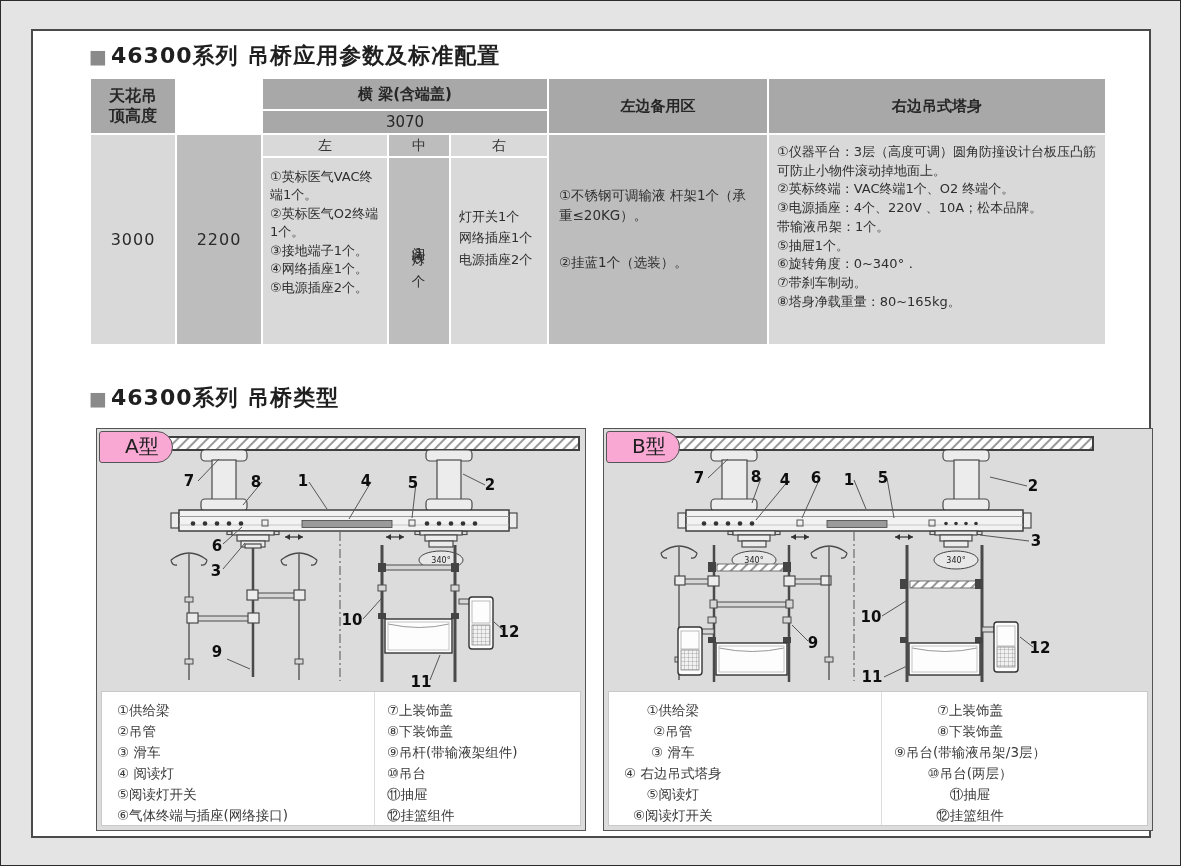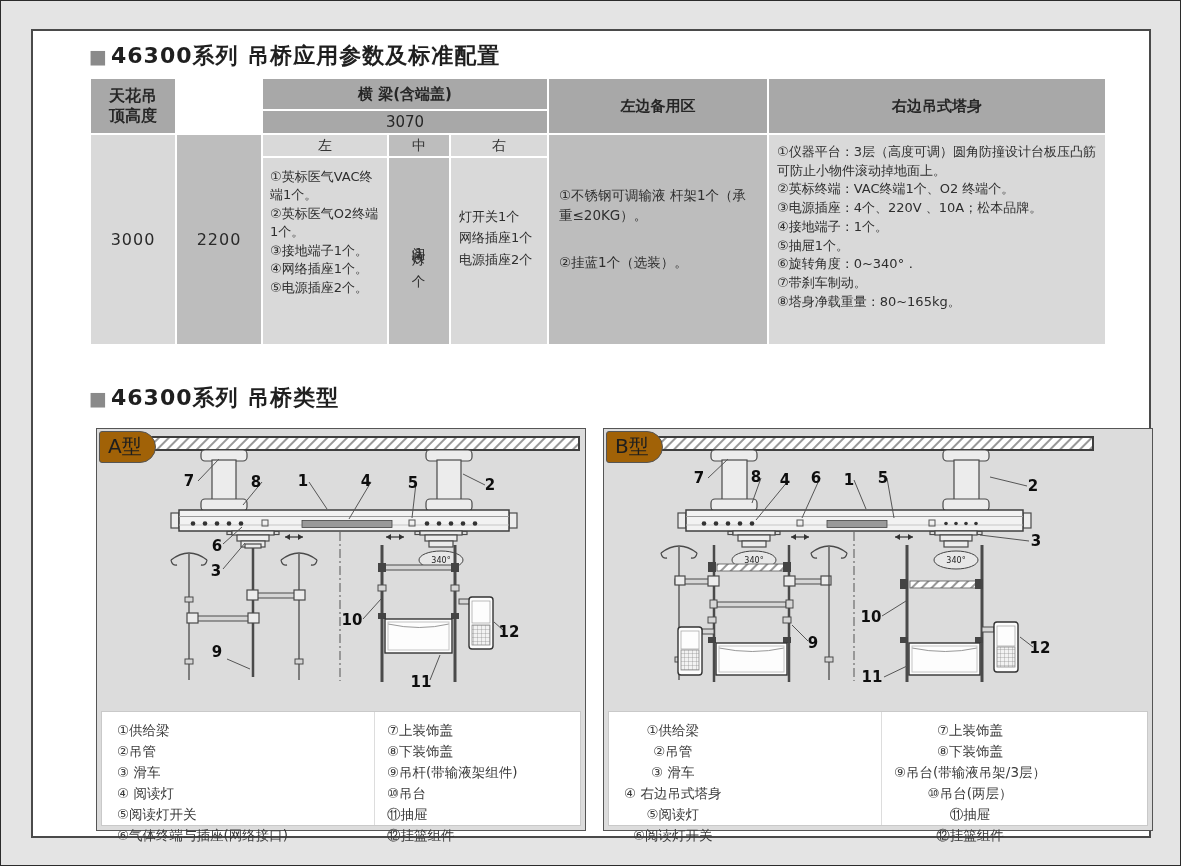--- a/index.html
+++ b/index.html
@@ -37,23 +37,23 @@
   .b5 { grid-column:5; grid-row:4; display:block; text-align:left; padding:48px 4px 0 8px; font-size:13px; line-height:1.65; }
   .b6 { grid-column:6; grid-row:3/5; display:block; text-align:left; padding:50px 12px 0 10px; font-size:13.5px; line-height:1.5; }
   .b6 .item2 { margin-top:26px; }
   .b7 { grid-column:7; grid-row:3/5; display:block; text-align:left; padding:8px 4px 0 8px; font-size:13px; line-height:1.44; }
 
   
   .panel { position:absolute; top:397px; height:403px; background:#dcdcdc; border:1px solid #555; }
   .panel-a { left:63px; width:490px; }
   .panel-b { left:570px; width:550px;text-align:center; }
   .panel svg { position:absolute; left:0; top:0; }
-  .panel-label { position:absolute; left:2px; top:2px; background:#a16207; border:1px solid #555;
-    border-radius:3px 16px 16px 3px; padding:1px 13px 2px 8px; font-size:20px; color:#1e1e1e; z-index:3; }
-  .legend { position:absolute; left:4px; right:4px; top:262px; bottom:4px; background:#fff; border:1px solid #c9c9c9;margin-top:20px; }
+  .panel-label { position:absolute; left:2px; top:2px; background:#f9a8d4; border:1px solid #555;
+    border-radius:3px 16px 16px 3px; padding:1px 13px 2px 25px; font-size:20px; color:#1e1e1e; z-index:3; }
+  .legend { position:absolute; left:4px; right:4px; top:262px; bottom:4px; background:#fff; border:1px solid #c9c9c9; }
   .legend .divider { position:absolute; left:272px; top:0; bottom:0; width:1px; background:#ddd; }
   .lcol { position:absolute; top:8px; font-size:13.5px; color:#3a3a3a; line-height:21px; }
   .lcol.one { left:15px; } .lcol.two { left:285px; }
 
   
   .ln { stroke:#4a4a4a; stroke-width:1.3; fill:none; }
   .fl { fill:#ececec; stroke:#4a4a4a; stroke-width:1.2; }
   .fw { fill:#fdfdfd; stroke:#333; stroke-width:1.4; }
   .fd { fill:#444; }
   .bar { fill:#d6d6d6; stroke:#4a4a4a; stroke-width:1; }
@@ -100,21 +100,21 @@
       <div>电源插座2个</div>
     </div>
     <div class="cell mid b6">
       <div>①不锈钢可调输液 杆架1个（承重≤20KG）。</div>
       <div class="item2">②挂蓝1个（选装）。</div>
     </div>
     <div class="cell light b7">
       <div>①仪器平台：3层（高度可调）圆角防撞设计台板压凸筋可防止小物件滚动掉地面上。</div>
       <div>②英标终端：VAC终端1个、O2 终端个。</div>
       <div>③电源插座：4个、220V 、10A；松本品牌。</div>
-      <div>④接地端子：1个。</div>
+      <div>带输液吊架：1个。</div>
       <div>⑤抽屉1个。</div>
       <div>⑥旋转角度：0~340°．</div>
       <div>⑦带刹车制动。</div>
       <div>⑧塔身净载重量：80~165kg。</div>
     </div>
   </div>
 
   <div class="sec-title two">
     <span class="marker">■</span>
     <span class="t">46300系列 吊桥类型</span>

